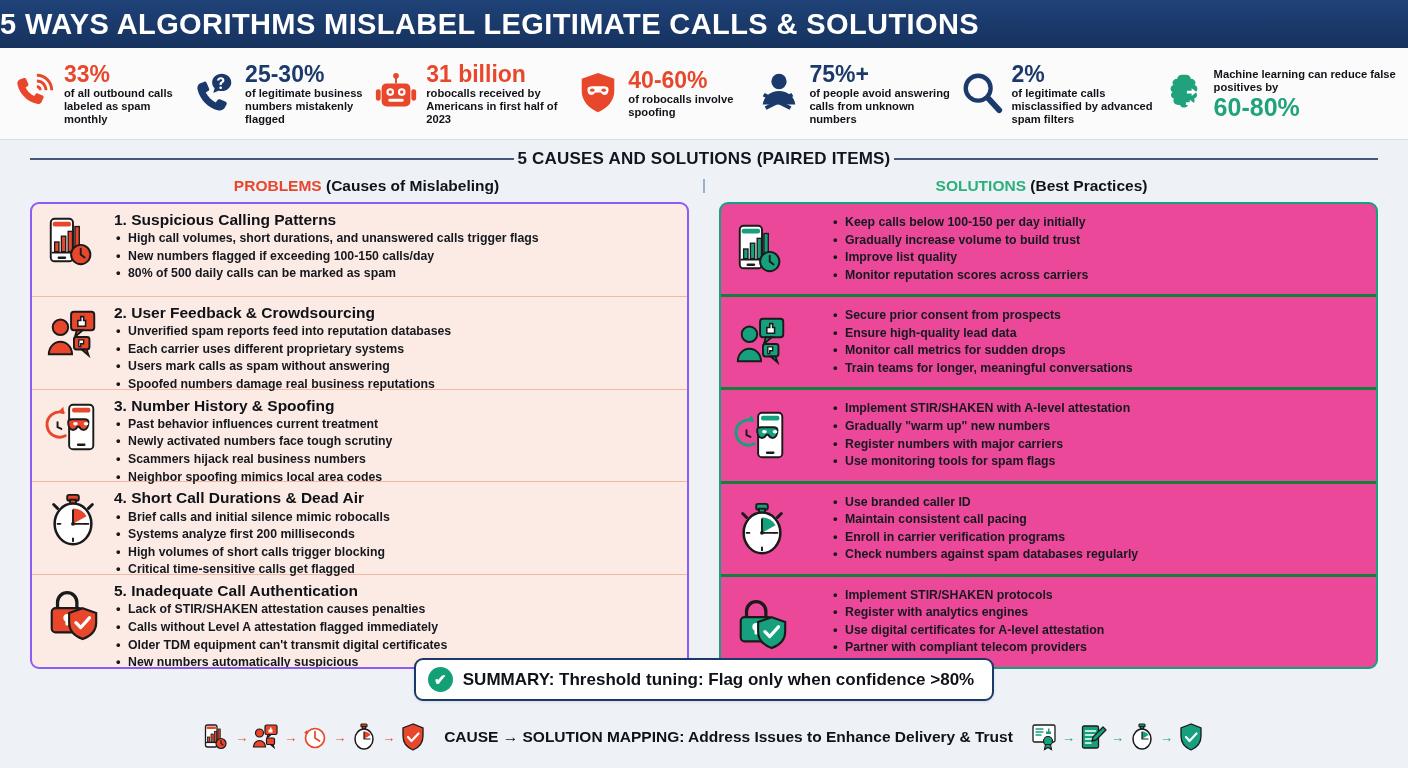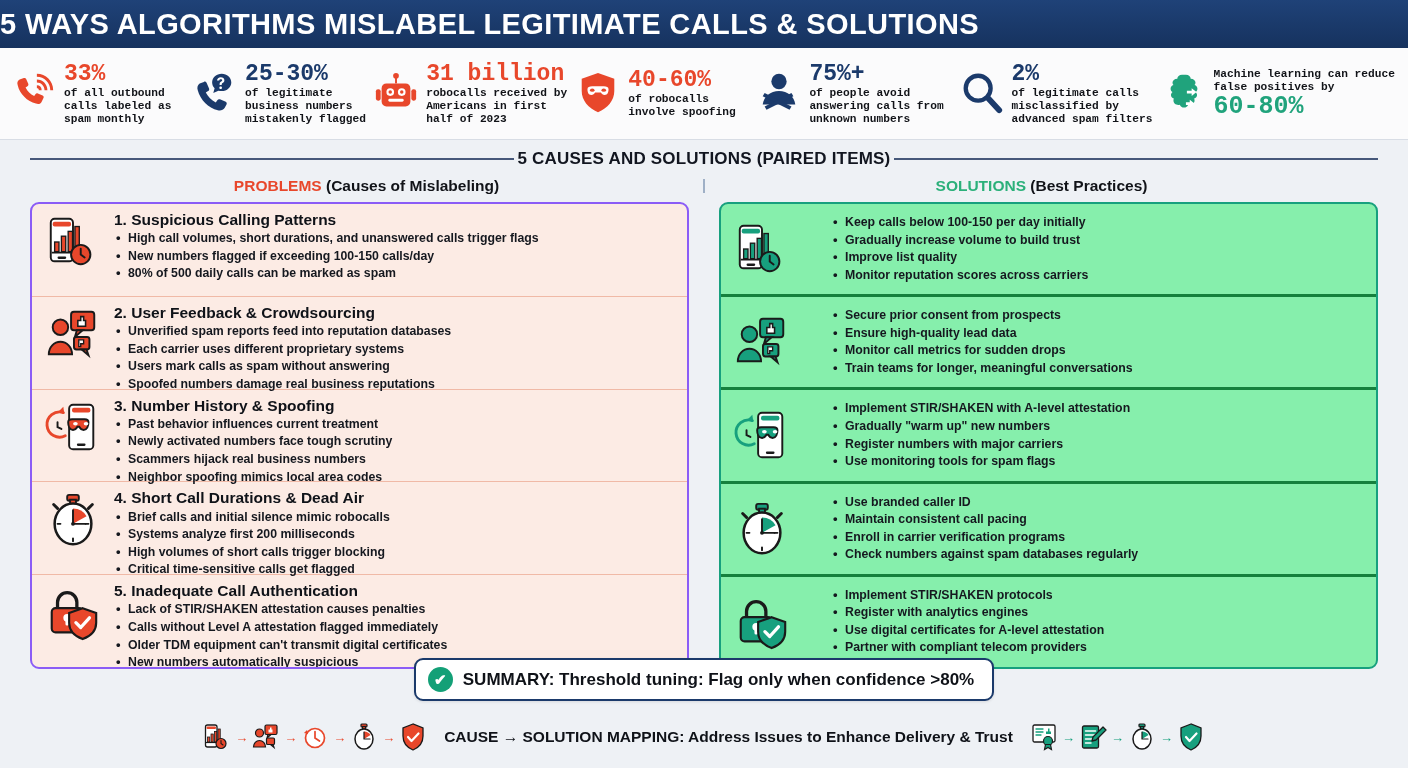--- a/index.html
+++ b/index.html
@@ -36,21 +36,21 @@
   }
   .stat {
     display: flex; align-items: center;
     gap: 7px;
     flex: 1 1 0;
     min-width: 0;
     padding: 0 3px;
   }
   .stat-icon { flex: 0 0 auto; width: 46px; height: 46px; display:flex; align-items:center; justify-content:center; }
   .stat-icon svg { width: 100%; height: 100%; display: block; }
-  .stat-text { min-width: 0; font-family: Liberation Mono, monospace; }
+  .stat-text { min-width: 0; }
   .stat-value {
     font-size: 23px; font-weight: bold; line-height: 1.05;
     white-space: nowrap;
   }
   .stat-desc {
     font-size: 11.2px; font-weight: bold; color: #111318;
     line-height: 1.15; margin-top: 1px;
   }
   .stat.red .stat-value { color: #e8472b; }
   .stat.navy .stat-value { color: #1b3a6b; }
@@ -87,21 +87,21 @@
     padding: 3px 30px 0 30px;
     height: 470px;
   }
   .panel {
     flex: 1;
     border-radius: 9px;
     overflow: hidden;
     display: flex; flex-direction: column;
   }
   .panel.problems { border: 2px solid #8b5cf6; background: #fcebe4; }
-  .panel.solutions { border: 2px solid #17a07e; background: #86efac; }
+  .panel.solutions { border: 2px solid #17a07e; background: #ec4899; }
 
   .row {
     display: flex;
     align-items: flex-start;
     padding: 7px 10px 7px 8px;
     flex: 1 1 0;
     min-height: 0;
   }
   .panel.problems .row + .row { border-top: 1px solid #f0b9a6; }
   .panel.solutions .row + .row { border-top: 3px solid #15803d; }

